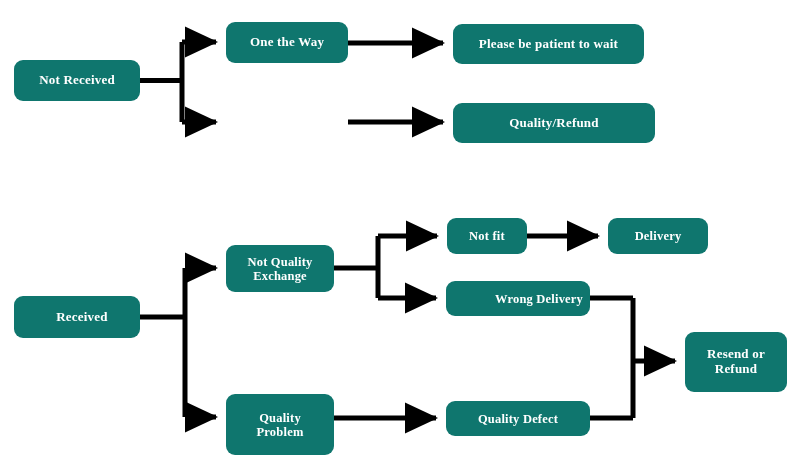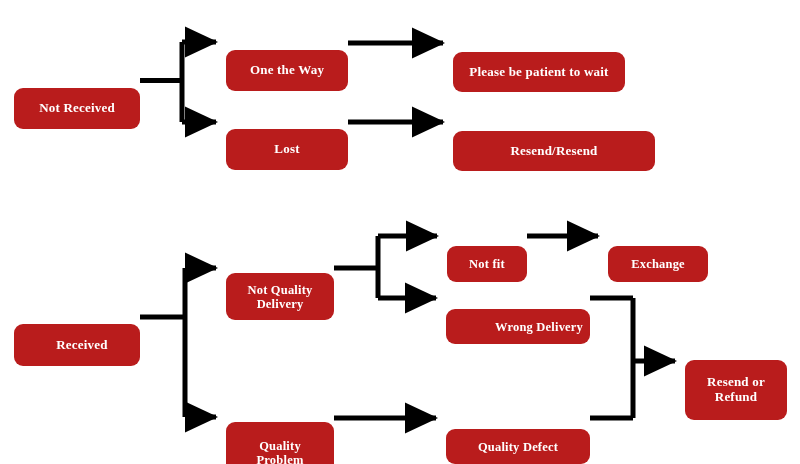--- a/index.html
+++ b/index.html
@@ -18,34 +18,33 @@
   #wires {
     position: absolute;
     left: 0;
     top: 0;
     width: 800px;
     height: 464px;
     pointer-events: none;
   }
   .node {
     position: absolute;
-    background: #b91c1c;
+    background: #0f766e;
     color: #ffffff;
     border-radius: 9px;
     display: flex;
     align-items: center;
     justify-content: center;
     text-align: center;
     font-weight: bold;
     line-height: 1.12;
     letter-spacing: 0.2px;
     box-sizing: border-box;
     padding: 2px 6px;
     text-rendering: optimizeLegibility;
-    margin-top: 28px;
   }
   .node span { display: block; width: 100%; white-space: pre-line; }
 </style>
 </head>
 <body>
 
 <div id="canvas">
 
   <svg id="wires" viewBox="0 0 800 464" width="800" height="464" xmlns="http://www.w3.org/2000/svg">
     <defs>
@@ -85,52 +84,49 @@
   </svg>
 
   <div class="node" style="left:14px; top:60px; width:126px; height:41px; font-size:13px;">
     <span>Not Received</span>
   </div>
 
   <div class="node" style="left:226px; top:22px; width:122px; height:41px; font-size:13px;">
     <span>One the Way</span>
   </div>
 
-  <div class="node" style="left:226px; top:101px; width:122px; height:41px; font-size:13px;">
-    <span>Lost</span>
-  </div>
 
-  <div class="node" style="left:453px; top:24px; width:172px; height:40px; font-size:13px;">
+  <div class="node" style="left:453px; top:24px; width:191px; height:40px; font-size:13px;">
     <span>Please be patient to wait</span>
   </div>
 
   <div class="node" style="left:453px; top:103px; width:202px; height:40px; font-size:13px;">
-    <span>Resend/Resend</span>
+    <span>Quality/Refund</span>
   </div>
 
   <div class="node" style="left:14px; top:296px; width:126px; height:42px; font-size:13px;padding-left:16px;">
     <span>Received</span>
   </div>
 
   <div class="node" style="left:226px; top:245px; width:108px; height:47px; font-size:12.5px;">
     <span>Not Quality
-Delivery</span>
+Exchange</span>
   </div>
 
   <div class="node" style="left:226px; top:394px; width:108px; height:61px; font-size:12.5px;">
     <span>Quality
 Problem</span>
   </div>
 
   <div class="node" style="left:447px; top:218px; width:80px; height:36px; font-size:12.5px;">
     <span>Not fit</span>
   </div>
 
   <div class="node" style="left:608px; top:218px; width:100px; height:36px; font-size:12.5px;">
-    <span>Exchange</span>
+    <span>Delivery</span>
   </div>
 
   <div class="node" style="left:446px; top:281px; width:144px; height:35px; font-size:12.5px;padding-left:48px;">
     <span>Wrong Delivery</span>
   </div>
 
   <div class="node" style="left:446px; top:401px; width:144px; height:35px; font-size:12.5px;text-align:center;">
     <span>Quality Defect</span>
   </div>
 

